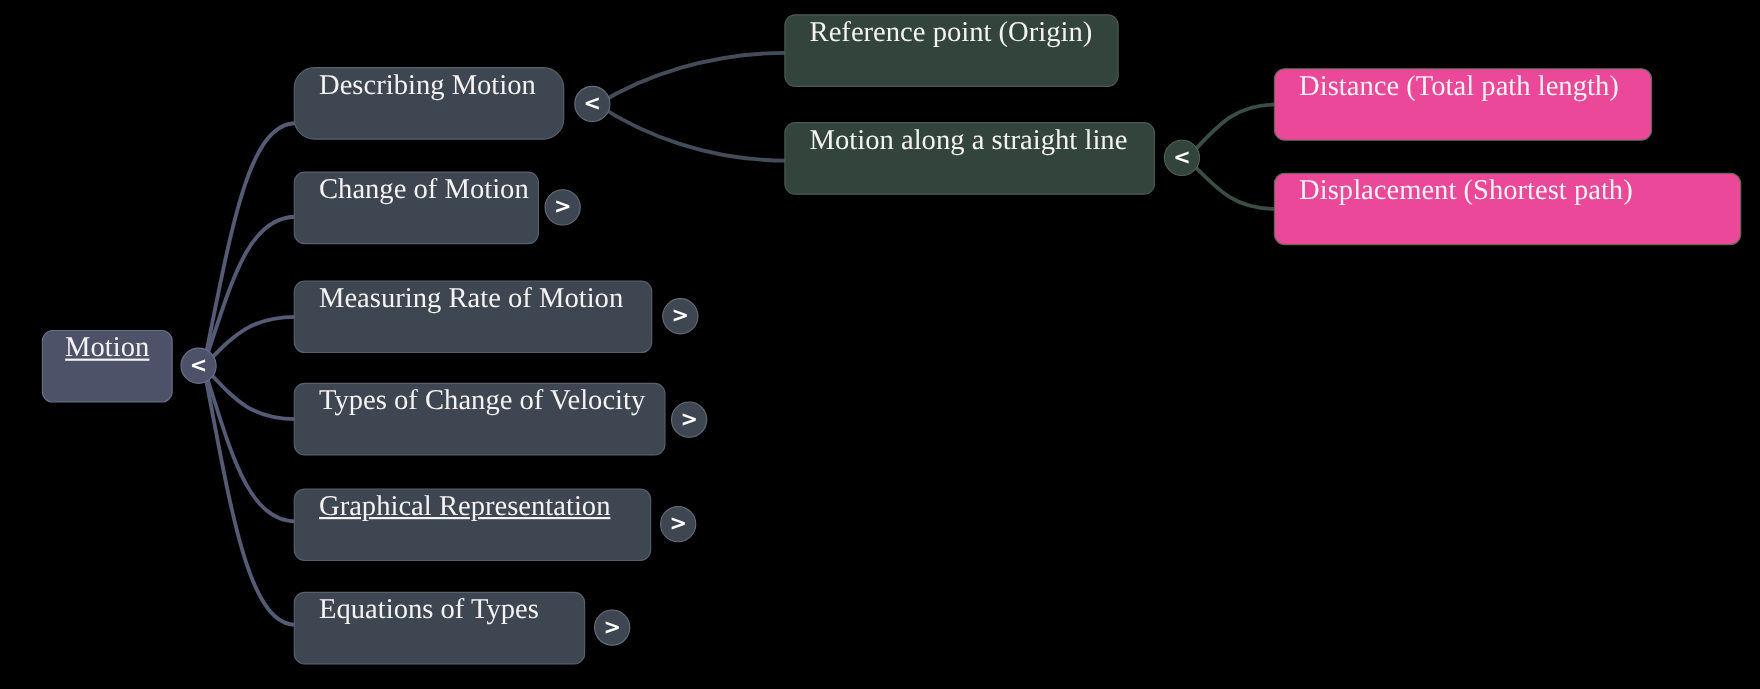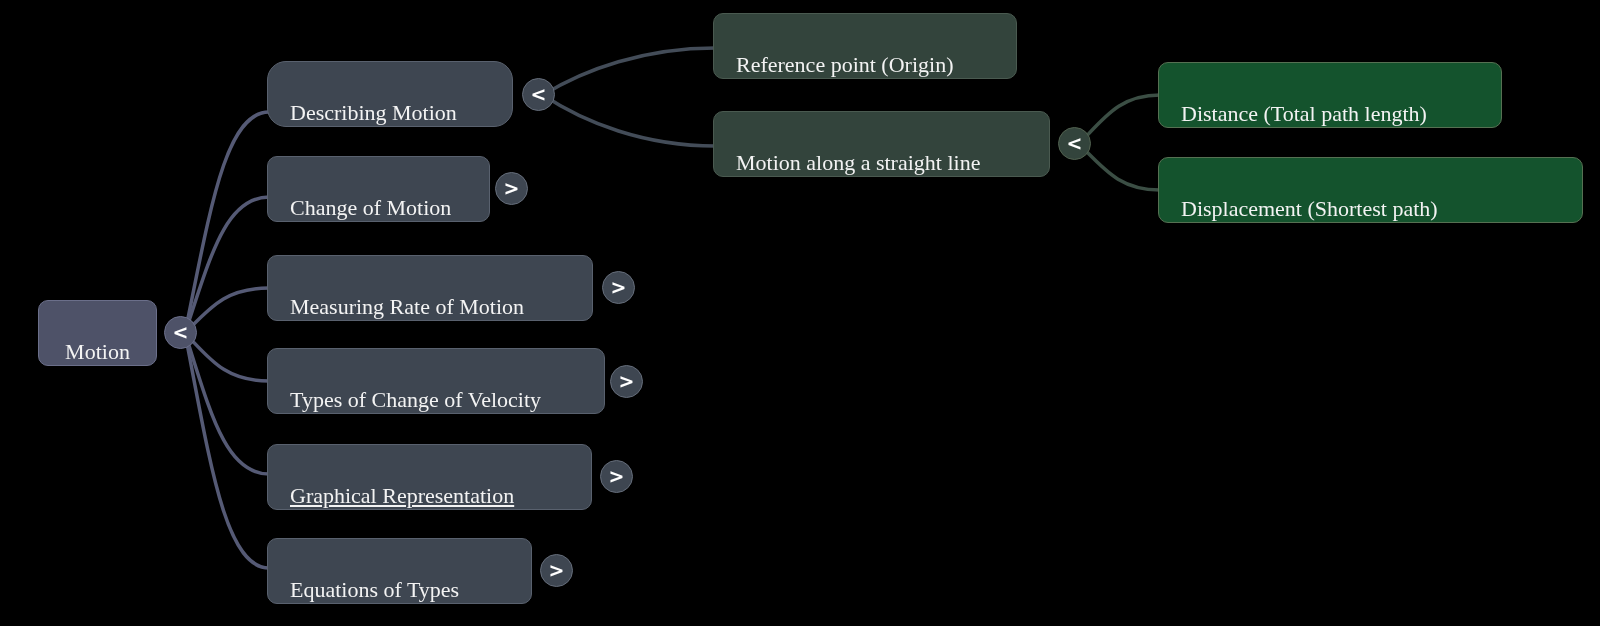--- a/index.html
+++ b/index.html
@@ -6,44 +6,44 @@
   html, body { background: #000000; }
   body {
     width: 1600px; height: 626px; position: relative; overflow: hidden;
     font-family: "Liberation Serif", "DejaVu Serif", serif;
   }
   .map { position: absolute; inset: 0; }
   svg.edges { position: absolute; left: 0; top: 0; }
 
   .node {
     position: absolute;
-    display: flex; align-items: flex-end;
+    display: flex; align-items: flex-start;
     border-radius: 10px;
     color: #f3f3f3;
-    font-size: 22px;
+    font-size: 26px;
     padding: 0 22px;
     white-space: nowrap;
     cursor: pointer;
   }
   .node.root {
     background: #4e5268;
     border: 1px solid #6b6f8a;
     justify-content: center;
     padding: 0;
   }
   .node.branch {
     background: #3e4651;
     border: 1px solid #59616e;
   }
   .node.green {
     background: #33443c;
     border: 1px solid #4a5a50;
   }
   .node.greenleaf {
-    background: #14532d;
+    background: #ec4899;
     border: 1px solid #567052;
   }
 
   .btn {
     position: absolute;
     width: 33px; height: 33px;
     border-radius: 50%;
     display: flex; align-items: center; justify-content: center;
     font-family: "DejaVu Sans", "Liberation Sans", sans-serif;
     font-weight: bold; font-size: 19px; line-height: 1;
@@ -75,21 +75,21 @@
       <path d="M543 95 C585 69 645 48 715 48"></path>
       <path d="M543 95 C585 123 645 146 715 146"></path>
     </g>
 
     <g stroke="#3b4e44" stroke-width="3.5" fill="none" stroke-linecap="round">
       <path d="M1079 144 C1105 117 1120 95 1160 95"></path>
       <path d="M1079 144 C1105 170 1120 190 1160 190"></path>
     </g>
   </svg>
 
-  <div class="node root" style="left:38px; top:300px; width:119px; height:66px;">
+  <div class="node root" style="left:38px; top:300px; width:119px; height:66px;text-decoration:underline;">
     <span>Motion</span>
   </div>
   <div class="btn purple" style="left:164px; top:316px;">
     <span>&lt;</span>
   </div>
 
   <div class="node branch" style="left:267px; top:61px; width:246px; height:66px;border-radius:19px;">
     <span>Describing Motion</span>
   </div>
   <div class="btn slate" style="left:522px; top:78px;">

